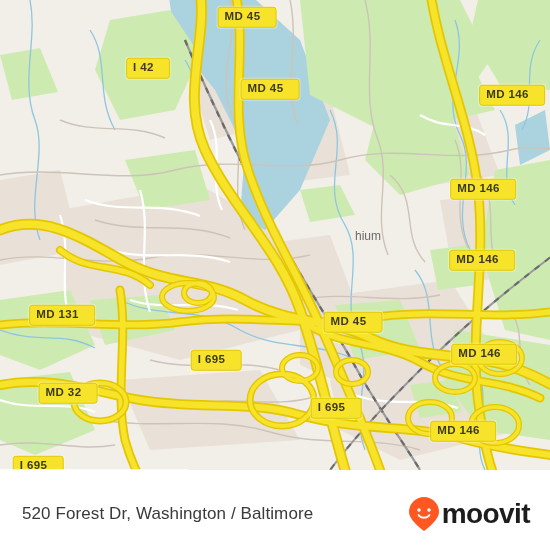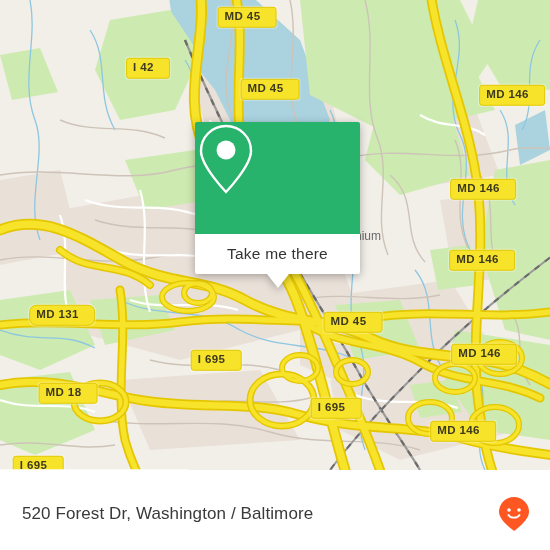--- a/index.html
+++ b/index.html
@@ -208,55 +208,44 @@
       </g>
     </svg>
 
     <div id="shield-layer">
         <div class="shield" style="left: 247px; top: 17px;">MD 45</div>
         <div class="shield" style="left: 148px; top: 68px;">I 42</div>
         <div class="shield" style="left: 270px; top: 89px;">MD 45</div>
         <div class="shield" style="left: 512px; top: 95px;">MD 146</div>
         <div class="shield" style="left: 483px; top: 189px;">MD 146</div>
         <div class="shield" style="left: 482px; top: 260px;">MD 146</div>
-        <div class="shield" style="left: 62px; top: 315px; border-radius: 7px;">MD 131</div>
+        <div class="shield" style="left: 62px; top: 315px;">MD 131</div>
         <div class="shield" style="left: 353px; top: 322px;">MD 45</div>
         <div class="shield" style="left: 216px; top: 360px;">I 695</div>
         <div class="shield" style="left: 484px; top: 354px;">MD 146</div>
-        <div class="shield" style="left: 68px; top: 393px;">MD 18</div>
+        <div class="shield" style="left: 68px; top: 393px;">MD 32</div>
         <div class="shield" style="left: 336px; top: 408px;">I 695</div>
         <div class="shield" style="left: 463px; top: 431px;">MD 146</div>
         <div class="shield" style="left: 38px; top: 466px;">I 695</div>
       </div>
 
     <div id="place-layer">
         <div class="place-label" style="left: 368px; top: 236px;">hium</div>
       </div>
 
-    <div id="callout">
-      <div id="callout-top">
-        <svg width="62" height="74" viewBox="0 0 62 74">
-          <path d="M31 4 C17 4 6 15 6 29 C6 44 31 70 31 70 C31 70 56 44 56 29 C56 15 45 4 31 4 Z" fill="none" stroke="#ffffff" stroke-width="2.4"></path>
-          <circle cx="31" cy="28" r="9.5" fill="#ffffff"></circle>
-        </svg>
-      </div>
-      <div id="callout-bottom">
-        <span id="callout-label">Take me there</span>
-      </div>
-      <div id="callout-tail"></div>
-    </div>
 
     <div id="osm-attr">© OpenStreetMap contributors</div>
   </div>
 
   <div id="footer">
     <span id="footer-address">520 Forest Dr, Washington / Baltimore</span>
     <div id="footer-logo">
       <svg width="32" height="36" viewBox="0 0 32 36">
         <path d="M16 1 C7.7 1 1 7.7 1 16 C1 24.5 16 35 16 35 C16 35 31 24.5 31 16 C31 7.7 24.3 1 16 1 Z" fill="#ff5722"></path>
         <circle cx="11" cy="14" r="1.8" fill="#ffffff"></circle>
         <circle cx="21" cy="14" r="1.8" fill="#ffffff"></circle>
         <path d="M10.5 19 C12.5 22.5 19.5 22.5 21.5 19" fill="none" stroke="#ffffff" stroke-width="1.8" stroke-linecap="round"></path>
       </svg>
+      <span id="moovit-wordmark">moovit</span>
     </div>
   </div>
 
 </div>
 
 </body></html>

